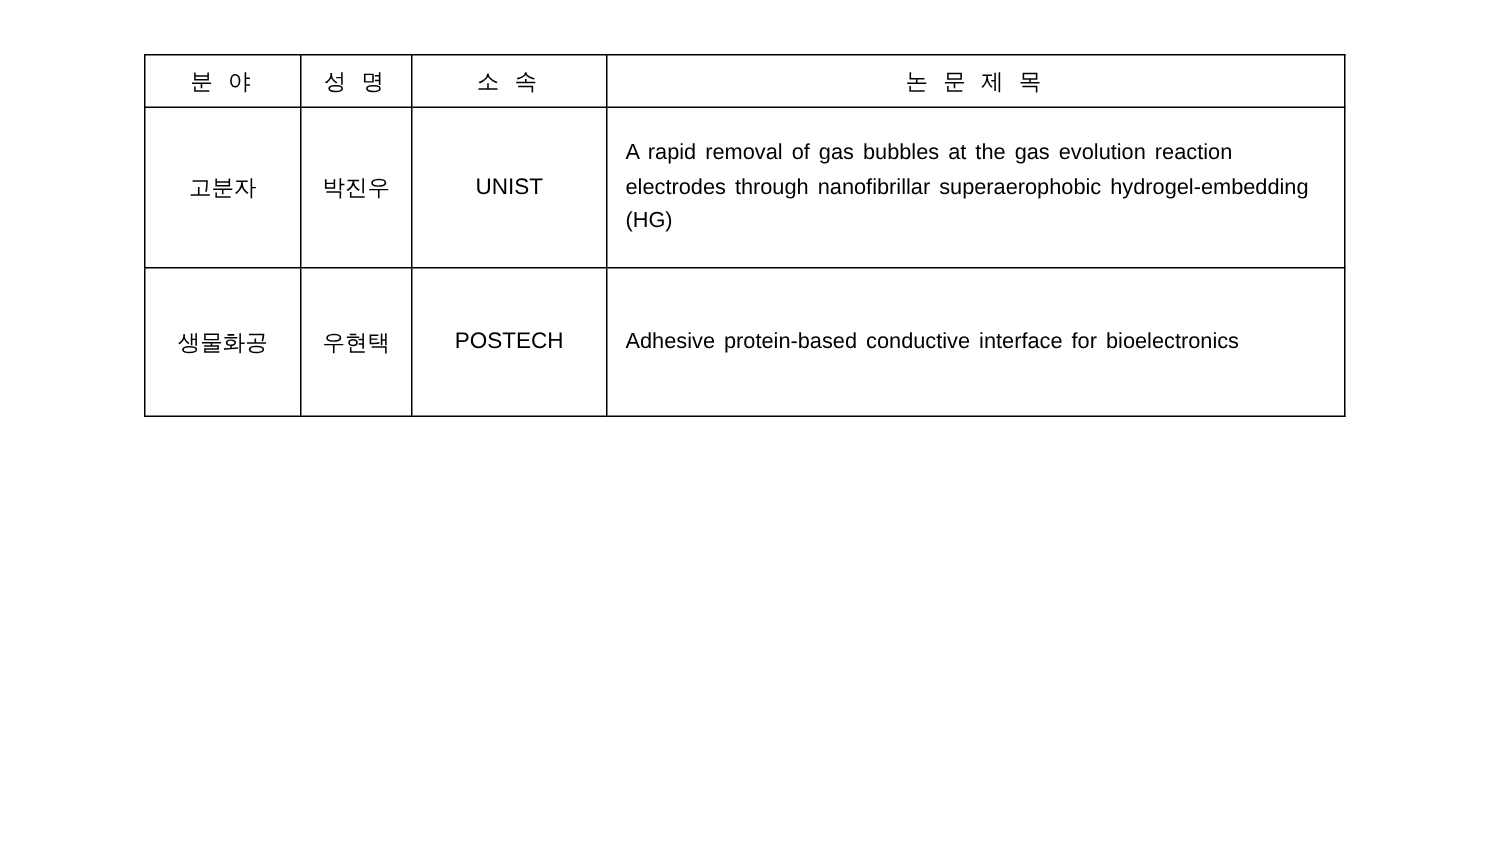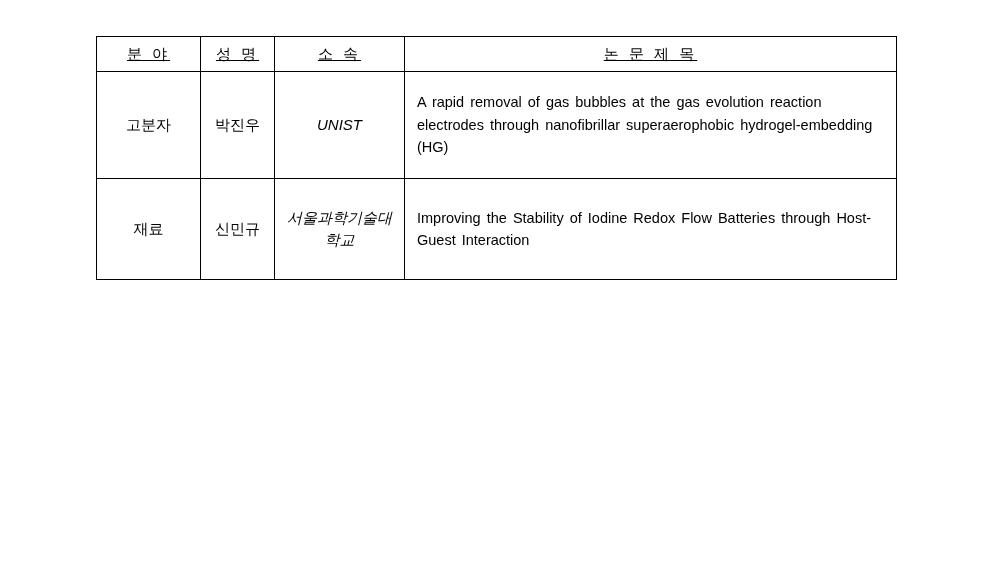--- a/index.html
+++ b/index.html
@@ -51,39 +51,37 @@
   .col-name  { width: 74px; }
   .col-affil { width: 130px; }
   .col-title { width: 492px; }
 
   thead th {
     height: 34px;
     font-size: 15px;
     font-weight: normal;
     letter-spacing: 3px;
     font-family: "Liberation Sans", sans-serif;
-    text-decoration: underline;
   }
   tbody td {
     font-size: 15px;
     text-align: center;
     font-family: "Liberation Sans", sans-serif;
     margin-left: 28px;
   }
   tbody td.paper {
     text-align: left;
     padding: 12px 10px 12px 12px;
     line-height: 1.55;
     font-size: 14.5px;
     word-spacing: 2px;
   }
   tbody td.affil {
     padding: 4px 6px;
     line-height: 1.45;
-    font-style: italic;
   }
   tr.row-1 td { height: 82px; }
   tr.row-2 td { height: 74px; }
   tr.row-3 td { height: 76px; }
   tr.row-4 td { height: 82px; }
   sub {
     font-size: 0.75em;
     vertical-align: baseline;
     position: relative;
     bottom: -0.25em;
@@ -111,23 +109,23 @@
           <th>논 문 제 목</th>
         </tr>
       </thead>
       <tbody>
         <tr class="row-1">
           <td>고분자</td>
           <td>박진우</td>
           <td class="affil">UNIST</td>
           <td class="paper">A rapid removal of gas bubbles at the gas evolution reaction electrodes through nanofibrillar superaerophobic hydrogel-embedding (HG)</td>
         </tr>
-        <tr class="row-3">
-          <td>재료</td>
-          <td>신민규</td>
-          <td class="affil">서울과학기술대학교</td>
-          <td class="paper">Improving the Stability of Iodine Redox Flow Batteries through Host-Guest Interaction</td>
+        <tr class="row-2">
+          <td>생물화공</td>
+          <td>우현택</td>
+          <td class="affil">POSTECH</td>
+          <td class="paper">Adhesive protein-based conductive interface for bioelectronics</td>
         </tr>
       </tbody>
     </table>
   </div>
 
 </div>
 
 </body></html>

